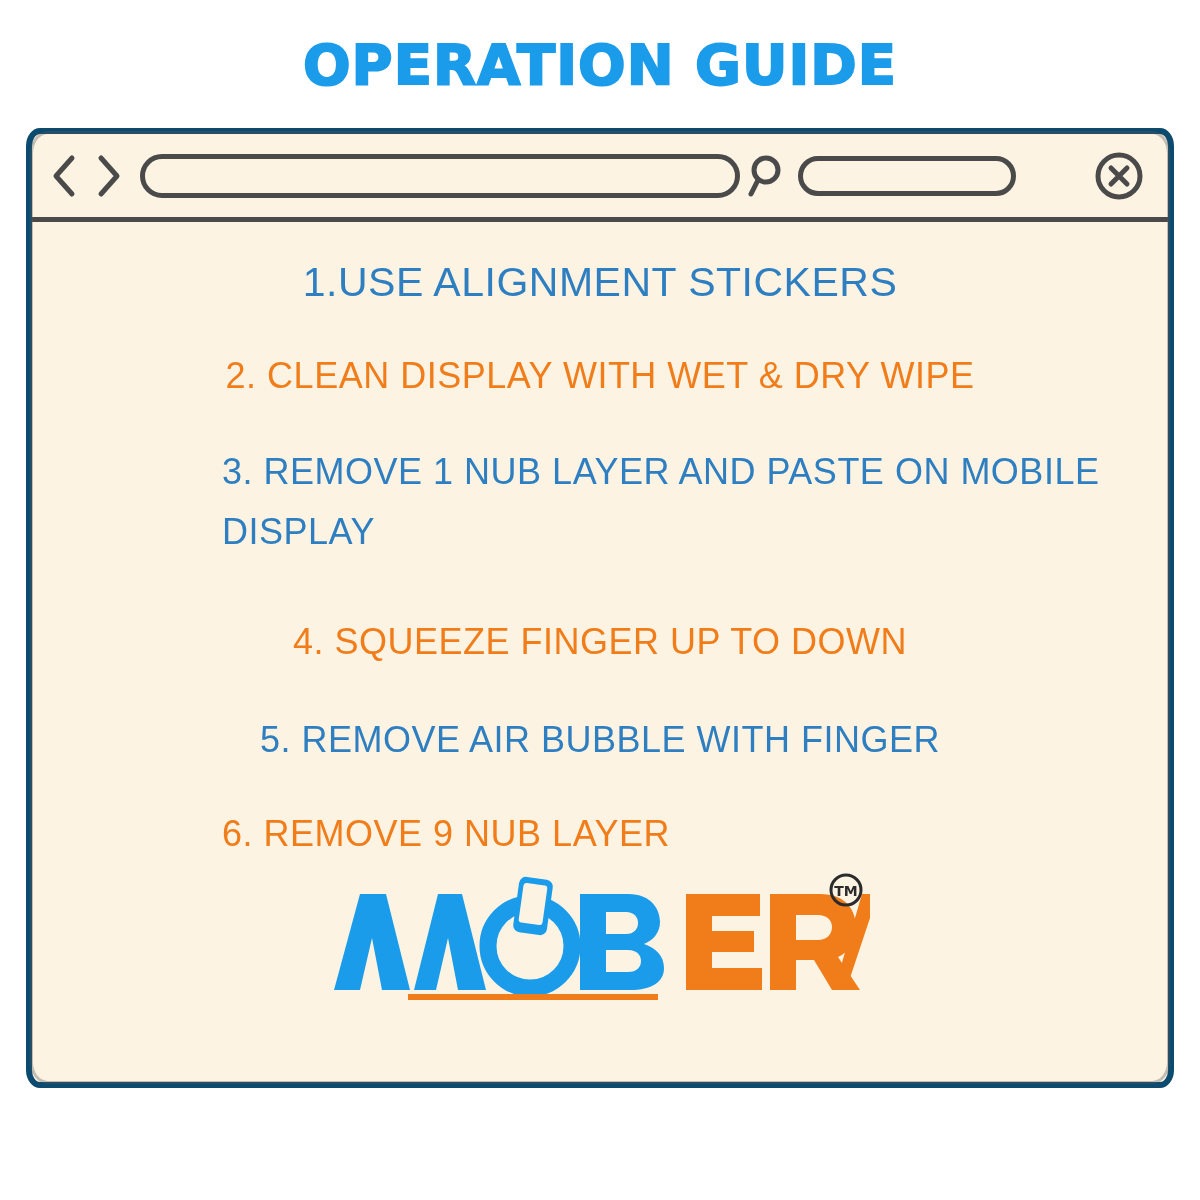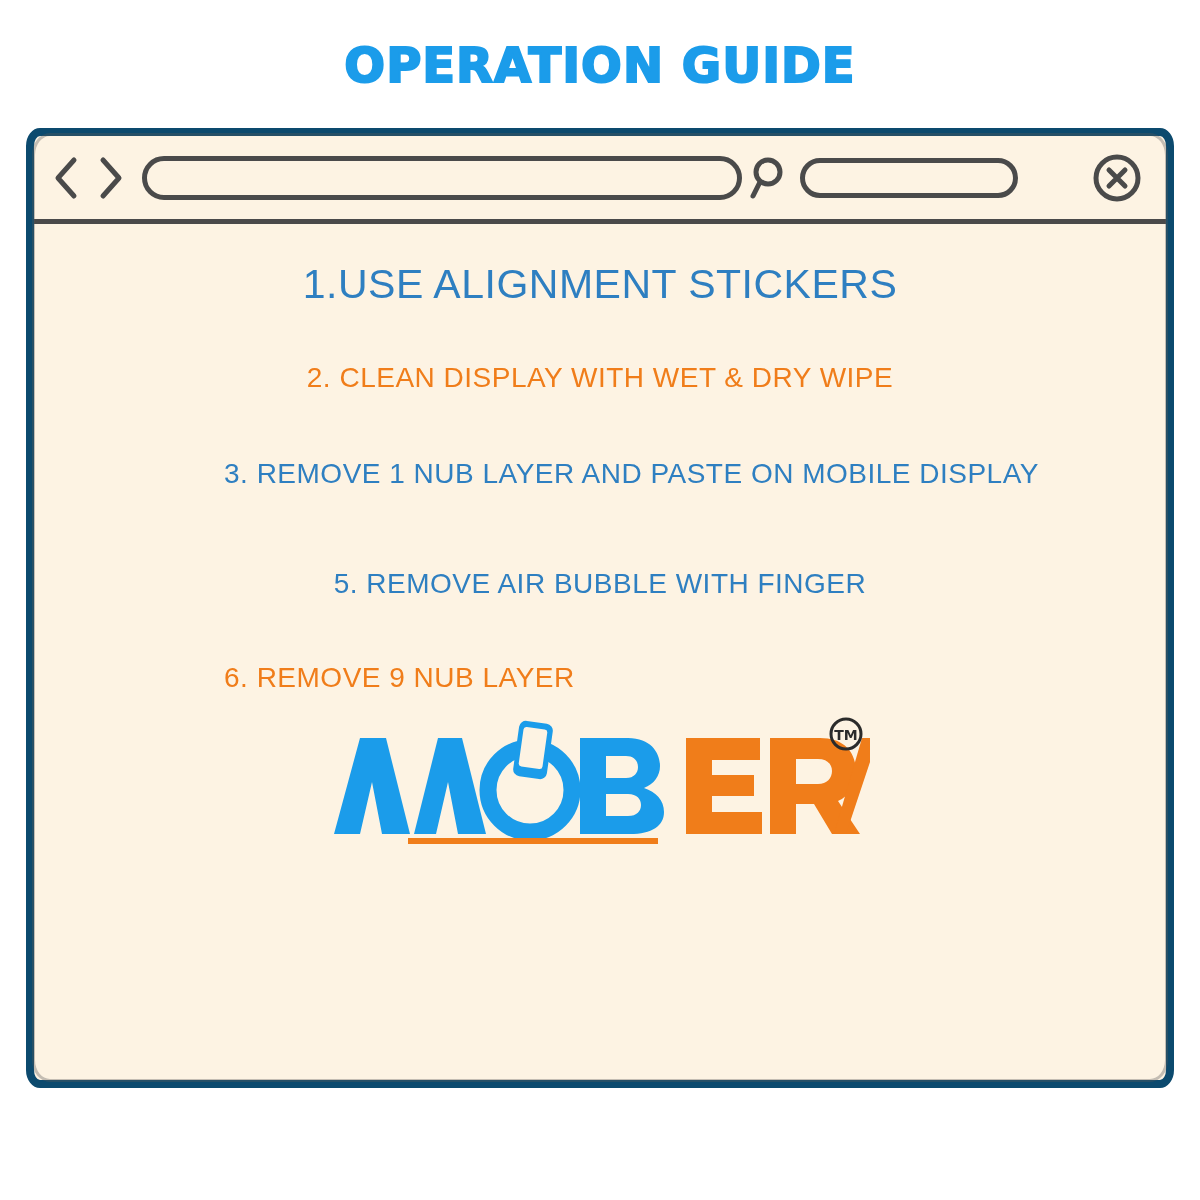--- a/index.html
+++ b/index.html
@@ -21,38 +21,38 @@
     height: 1200px;
   }
 
   
   .page-title {
     position: absolute;
     top: 22px;
     left: 0;
     width: 1200px;
     text-align: center;
-    font-size: 48px;
+    font-size: 56px;
     line-height: 86px;
     font-weight: 900;
     letter-spacing: 1px;
     color: #1b9cea;
     font-family: "DejaVu Sans", sans-serif;
     -webkit-text-stroke: 2px #1b9cea;
   }
 
   
   .window {
     position: absolute;
     left: 26px;
     top: 128px;
     width: 1148px;
     height: 960px;
     background: #fdf3e3;
-    border: 8px solid #0c4a6e;
+    border: 6px solid #0c4a6e;
     border-radius: 14px / 18px;
     box-sizing: border-box;
   }
   .window::after {
     content: "";
     position: absolute;
     left: -2px;
     top: -3px;
     right: -2px;
     bottom: -2px;
@@ -134,21 +134,21 @@
     padding: 24px 42px 0 42px;
     box-sizing: border-box;
   }
 
   .steps {
     list-style: none;
     margin: 0;
     padding: 0;
   }
   .step {
-    font-size: 28px;
+    font-size: 36px;
     line-height: 60px;
     font-weight: 500;
     letter-spacing: .5px;
     margin: 0 0 28px 0;
     font-family: "Liberation Sans", sans-serif;
   }
   .step.blue  { color: #2e7fc1; }
   .step.orange{ color: #f07d1a; }
 
   .step-1 { text-align: center; font-size: 41px; margin-top: 6px; margin-bottom: 34px;}
@@ -229,20 +229,23 @@
       <ul class="steps">
         <li class="step blue step-1">
           <span>1.</span><span>USE ALIGNMENT STICKERS</span>
         </li>
         <li class="step orange step-2">
           <span>2.</span>&nbsp;<span>CLEAN DISPLAY WITH WET &amp; DRY WIPE</span>
         </li>
         <li class="step blue step-3">
           <span>3.</span>&nbsp;<span>REMOVE 1 NUB LAYER AND PASTE ON MOBILE DISPLAY</span>
         </li>
+        <li class="step orange step-4">
+          <span>4.</span>&nbsp;<span>SQUEEZE FINGER UP TO DOWN</span>
+        </li>
         <li class="step blue step-5">
           <span>5.</span>&nbsp;<span>REMOVE AIR BUBBLE WITH FINGER</span>
         </li>
         <li class="step orange step-6">
           <span>6.</span>&nbsp;<span>REMOVE 9 NUB LAYER</span>
         </li>
       </ul>
 
 
       <div class="logo-wrap">

